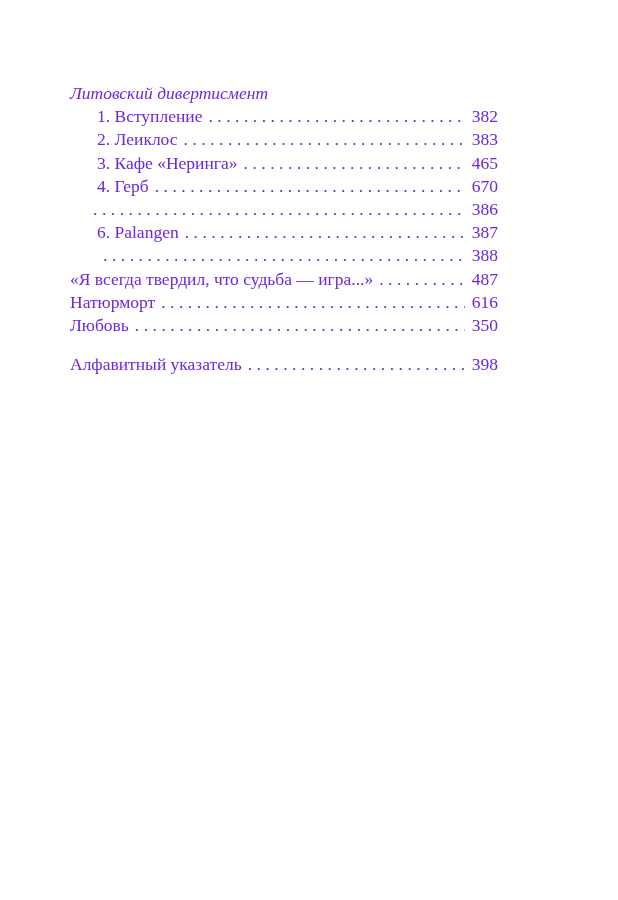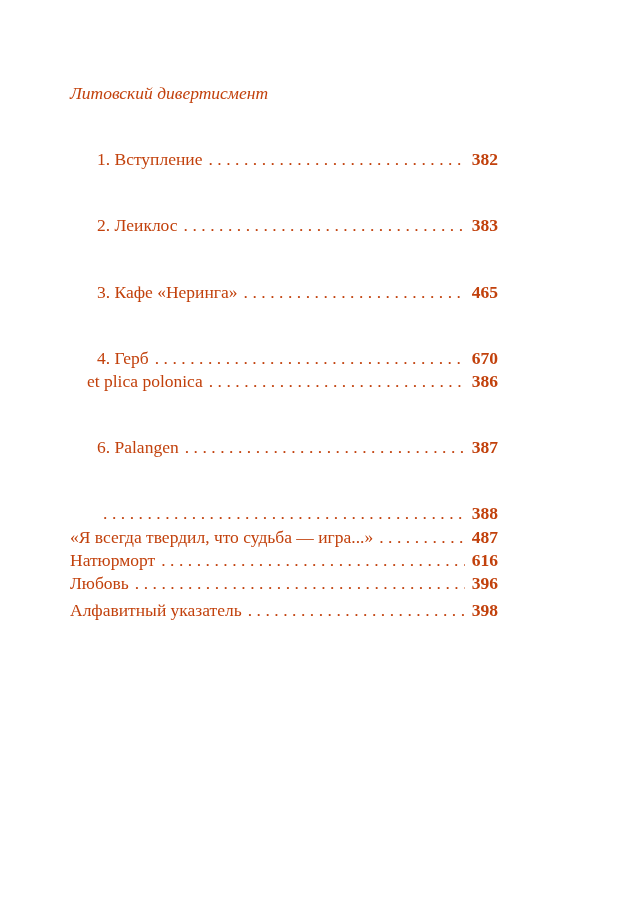--- a/index.html
+++ b/index.html
@@ -7,56 +7,55 @@
     padding: 0;
     background: #ffffff;
   }
   .page {
     position: relative;
     width: 618px;
     height: 900px;
     background: #ffffff;
     overflow: hidden;
     font-family: "Liberation Serif", "DejaVu Serif", serif;
-    color: #c2410c;
+    color: #6d28d9;
   }
   .toc {
     position: absolute;
     left: 70px;
     top: 82px;
     width: 428px;
     font-size: 17.5px;
     line-height: 23.2px;
   }
   .row {
     display: flex;
     align-items: baseline;
     white-space: nowrap;
   }
-  .row.indent-num { padding-left: 27px; margin-top: 43px; }
+  .row.indent-num { padding-left: 27px; }
   .row.indent-cont { padding-left: 17px; }
-  .row.gap-before { margin-top: 4px; }
+  .row.gap-before { margin-top: 16px; }
   .label {
     flex: 0 0 auto;
   }
   .label.section-title {
     font-style: italic;
   }
   .leader {
     flex: 1 1 auto;
     min-width: 0;
     overflow: hidden;
     white-space: nowrap;
     letter-spacing: 4.5px;
     padding-left: 6px;
   }
   .page-num {
     flex: 0 0 auto;
     padding-left: 7px;
-    font-weight: bold;
   }
 </style>
 </head>
 <body>
 
 <div class="page">
   <div class="toc">
 
     <div class="row">
       <span class="label section-title">Литовский дивертисмент</span>
@@ -81,21 +80,20 @@
     </div>
 
     <div class="row indent-num">
       <span class="label">4. Герб</span>
       <span class="leader">........................................................................................................................</span>
       <span class="page-num">670</span>
     </div>
 
 
     <div class="row indent-cont">
-      <span class="label">et plica polonica</span>
       <span class="leader">........................................................................................................................</span>
       <span class="page-num">386</span>
     </div>
 
     <div class="row indent-num">
       <span class="label">6. Palangen</span>
       <span class="leader">........................................................................................................................</span>
       <span class="page-num">387</span>
     </div>
 
@@ -112,21 +110,21 @@
 
     <div class="row">
       <span class="label">Натюрморт</span>
       <span class="leader">........................................................................................................................</span>
       <span class="page-num">616</span>
     </div>
 
     <div class="row">
       <span class="label">Любовь</span>
       <span class="leader">........................................................................................................................</span>
-      <span class="page-num">396</span>
+      <span class="page-num">350</span>
     </div>
 
     <div class="row gap-before">
       <span class="label">Алфавитный указатель</span>
       <span class="leader">........................................................................................................................</span>
       <span class="page-num">398</span>
     </div>
 
   </div>
 </div>

